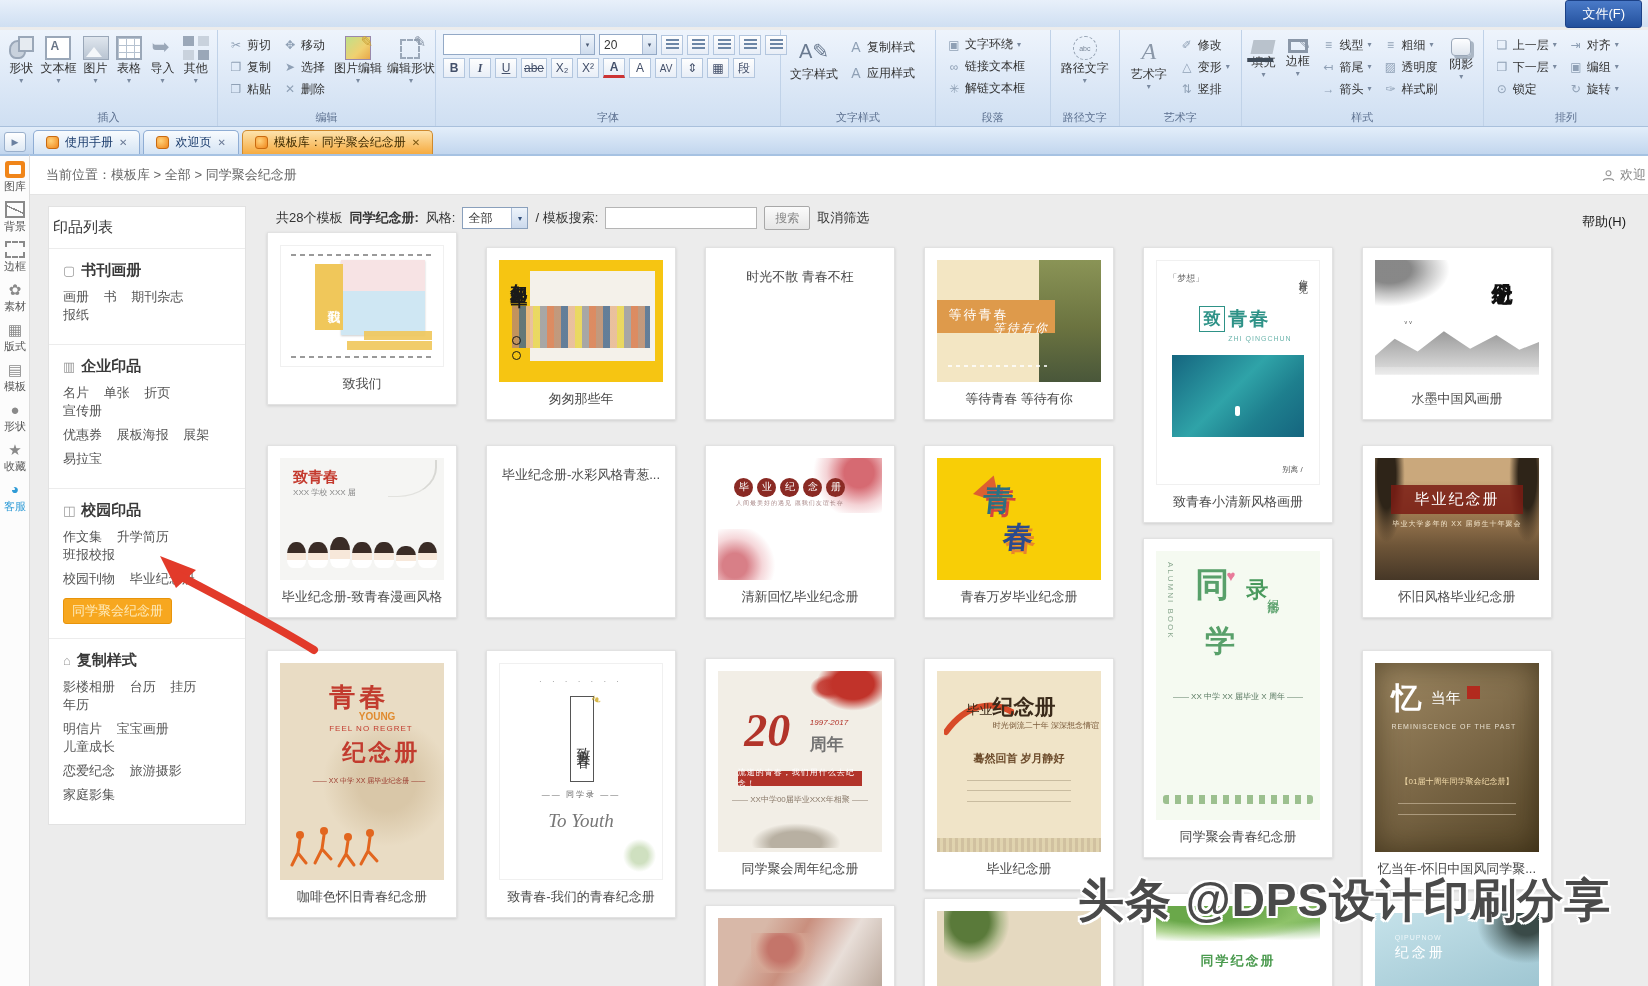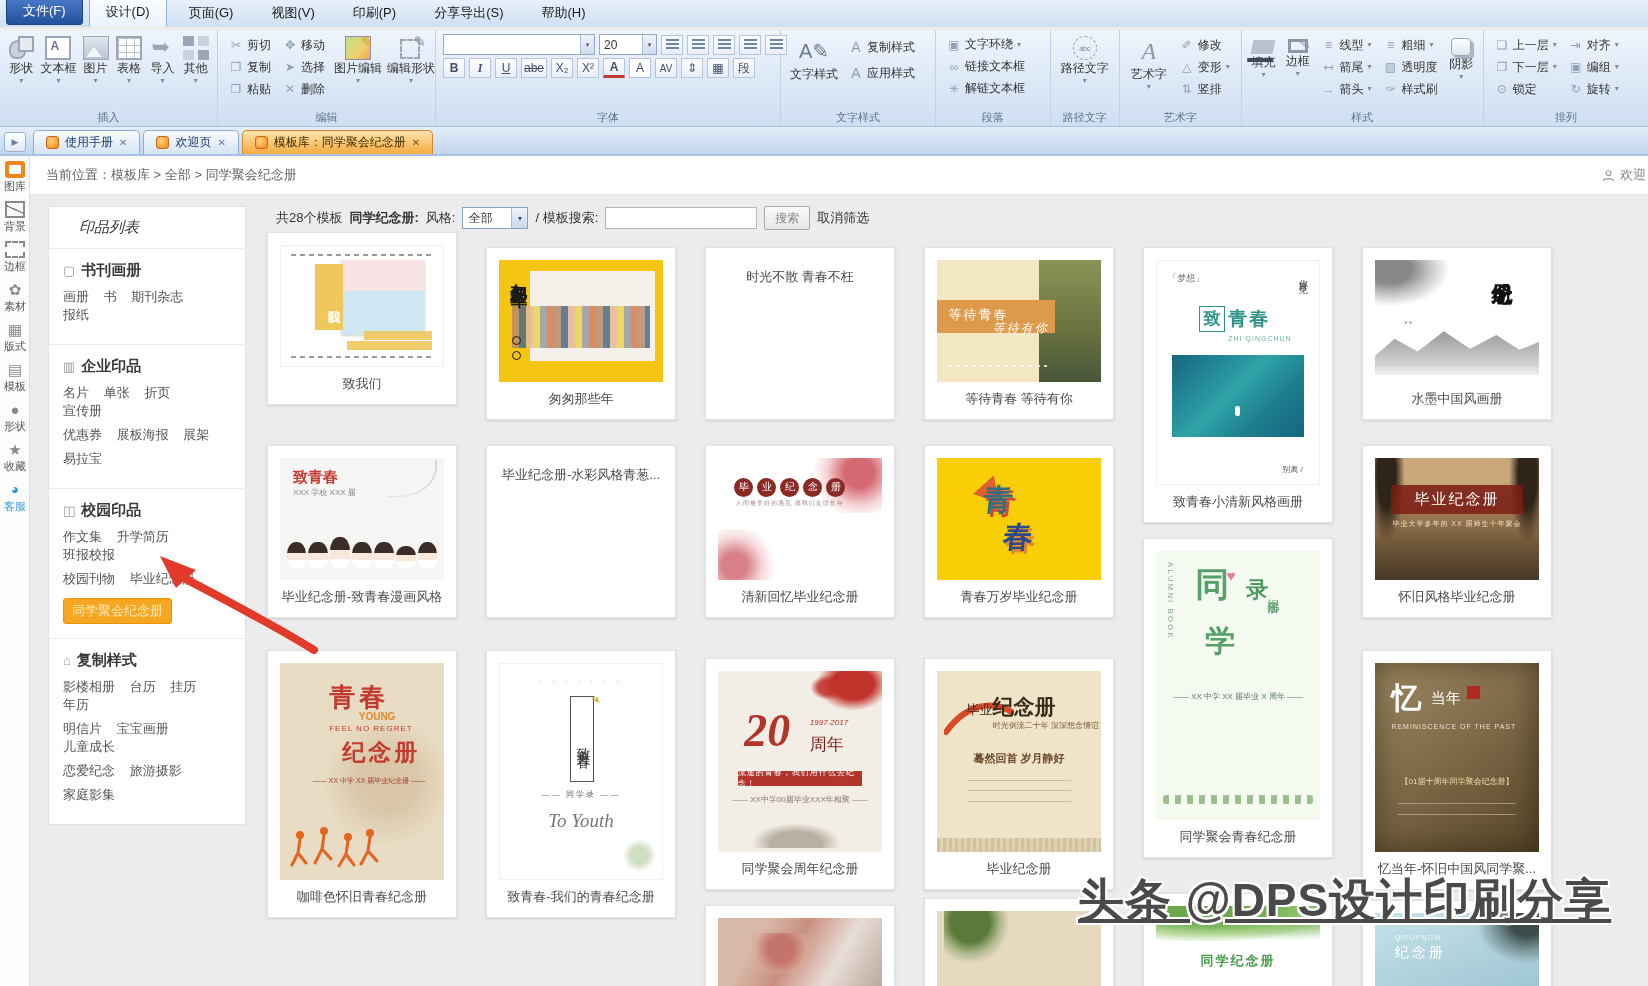--- a/index.html
+++ b/index.html
@@ -1,21 +1,21 @@
 <!DOCTYPE html>
 <html><head>
 <meta charset="utf-8">
 <style>
   * { margin:0; padding:0; box-sizing:border-box; }
   html,body { width:1648px; height:986px; overflow:hidden; }
   body { font-family:"Liberation Sans","DejaVu Sans",sans-serif; background:#ececec; position:relative; font-size:13px; color:#333; }
 
   
   #menubar { position:absolute; left:0; top:0; width:1648px; height:27px;
-    background:linear-gradient(#e8f0fa,#cfdff2); display:flex; align-items:flex-end; gap:6px; padding:0 6px; }
+    background:linear-gradient(#e8f0fa,#cfdff2); display:flex; align-items:flex-end; gap:6px; padding:0 6px;flex-direction:column; }
   .mi { padding:5px 16px; font-size:13px; color:#1a1a1a; cursor:default; }
   .mi-file { background:linear-gradient(#4a7ac8,#23509c); color:#fff; border:1px solid #1c4186; border-radius:3px; margin-bottom:2px; padding:4px 16px; }
   .mi-active { background:linear-gradient(#fdfeff,#eaf2fb); border:1px solid #96b2d6; border-bottom:1px solid #eaf2fb; border-radius:3px 3px 0 0; }
 
   
   #ribbon { position:absolute; left:0; top:30px; width:1648px; height:97px;
     background:linear-gradient(#eef4fc,#dbe7f6 60%,#cfdff2); border-bottom:1px solid #a9c0dc; display:flex; }
   .grp { position:relative; border-right:1px solid #c0d2e8; padding:4px 7px 16px 7px; display:flex; gap:5px; align-items:flex-start; }
   .glabel { position:absolute; bottom:1px; left:0; right:0; text-align:center; font-size:11px; color:#5d7190; }
   .bb { display:flex; flex-direction:column; align-items:center; width:50px; padding-top:2px; cursor:default; }
@@ -82,21 +82,21 @@
   .rail-ic { width:20px; height:17px; margin:0 auto 2px; position:relative; font-size:15px; line-height:17px; color:#8a8a8a; }
   .ri-gallery { background:#f08519; border-radius:3px; }
   .ri-gallery::after { content:""; position:absolute; left:4px; top:4px; right:4px; bottom:4px; background:#fff; border-radius:1px; }
   .ri-background { border:2px solid #8a8a8a; background:linear-gradient(25deg,transparent 46%,#8a8a8a 46% 54%,transparent 54%); }
   .ri-border { border:2px dashed #8a8a8a; }
   .ri-service { color:#2f9bd6; font-size:14px; }
   .rail-lab-service { color:#2f9bd6; }
 
   
   #sidebar { position:absolute; left:48px; top:206px; width:198px; background:#fff; border:1px solid #e2e2e2; }
-  .sb-title { padding:11px 30px; font-size:15px; color:#333; border-bottom:1px solid #ececec;font-style:italic; }
+  .sb-title { padding:11px 4px; font-size:15px; color:#333; border-bottom:1px solid #ececec; }
   .sb-sec { padding:12px 14px 14px; border-bottom:1px solid #ececec; }
   .sb-sec:last-child { border-bottom:none; }
   .sb-h { font-size:15px; font-weight:bold; color:#3a3a3a; margin-bottom:8px; display:flex; align-items:center; gap:6px; }
   .sb-hic { color:#9a9a9a; font-weight:normal; font-size:13px; }
   .sb-row { margin:6px 0; }
   .sb-link { display:inline-block; margin-right:11px; font-size:13px; color:#555; cursor:pointer; }
   .chip { display:inline-block; background:#f7a71f; border:1px solid #e8940a; border-radius:3px; color:#fde9b8; font-size:13px; padding:3px 8px; margin-top:4px; cursor:pointer; }
 
   
   #filterbar { position:absolute; left:276px; top:205px; height:26px; display:flex; align-items:center; gap:7px; font-size:13px; color:#333; }
@@ -206,21 +206,21 @@
   .a13 .bfly { left:56%; top:13%; color:#d8b84a; font-size:13px; transform:rotate(25deg); }
   .a13 .tong { left:0; right:0; top:58%; text-align:center; font-size:8px; color:#666; letter-spacing:2px; }
   .a13 .script { left:0; right:0; top:68%; text-align:center; font-family:"Liberation Serif","DejaVu Serif",serif; font-style:italic; font-size:19px; color:#777; }
   .a13 .sprig { right:2%; bottom:2%; width:24%; height:18%; background:radial-gradient(ellipse,#cfe0c0 0 30%,transparent 60%); }
   .a14 { background:#f2eee6; }
   .a14 .lv { background:radial-gradient(#c1332a 0 40%,transparent 70%); border-radius:50%; }
   .a14 .lv1 { right:-5%; top:-8%; width:45%; height:30%; }
   .a14 .lv2 { right:22%; top:2%; width:22%; height:14%; opacity:.85; }
   .a14 .num { left:16%; top:18%; font-family:"Liberation Serif","DejaVu Serif",serif; font-style:italic; font-weight:bold; font-size:46px; color:#b2342a; }
   .a14 .yrs { left:56%; top:26%; font-size:8px; color:#b2342a; font-style:italic; }
-  .a14 .unit { left:56%; top:34%; font-size:17px; font-weight:normal; color:#7f1d1d; }
+  .a14 .unit { left:56%; top:34%; font-size:17px; font-weight:bold; color:#737373; }
   .a14 .band { left:12%; right:12%; top:55%; height:15px; background:#b2342a; color:#fff; font-size:8px; display:flex; align-items:center; justify-content:center; letter-spacing:1px; }
   .a14 .sub { left:0; right:0; top:68%; text-align:center; font-size:8px; color:#8a7a6a; }
   .a14 .horse { left:20%; bottom:2%; width:55%; height:14%; background:radial-gradient(ellipse at 50% 80%,#b8b0a2 0 40%,transparent 70%); }
   .a15 { background:#f0e4c8; }
   .a15 .t { left:18%; top:12%; font-size:13px; color:#3a2a1a; }
   .a15 .t b { font-size:21px; font-family:"Liberation Serif","DejaVu Serif",serif; }
   .a15 .sub { left:34%; top:27%; font-size:8px; color:#7a5a3a; }
   .a15 .mid { left:0; right:0; top:44%; text-align:center; font-size:11px; font-weight:bold; color:#6b4a2a; }
   .a15 .ln { left:18%; right:18%; height:1px; background:#c9bca0; }
   .a15 .grass { left:0; right:0; bottom:0; height:8%; background:repeating-linear-gradient(90deg,#c9b896 0 3px,#dcCFa8 3px 6px); opacity:.8; }
@@ -239,21 +239,21 @@
   .a19 { background:#fff; }
   .a19 .leaf { left:-4%; right:-4%; top:-6%; height:48%; background:radial-gradient(ellipse at 30% 20%,#6aa84a 0 30%,rgba(150,200,110,.7) 55%,transparent 75%),radial-gradient(ellipse at 75% 10%,#7ab55c 0 35%,transparent 70%); }
   .a19 .t { left:0; right:0; top:55%; text-align:center; color:#4a9a4e; font-size:13px; font-weight:bold; letter-spacing:2px; }
   .a20 { background:linear-gradient(160deg,#c5e2ea,#9fc6d2); }
   .a20 .branch { right:-6%; top:-10%; width:45%; height:80%; background:radial-gradient(ellipse at 70% 30%,#3a4a48 0 20%,rgba(70,90,88,.5) 45%,transparent 68%); }
   .a20 .en { left:12%; top:28%; font-size:7px; color:#eef7f9; letter-spacing:1px; }
   .a20 .t { left:12%; top:42%; font-size:14px; color:#fff; letter-spacing:3px; }
 
   
   #watermark { position:absolute; left:1078px; top:870px; font-size:46px; font-weight:bold; color:#4a4a4a; letter-spacing:1px; z-index:60; white-space:nowrap;
-    text-shadow:-2px -2px 0 #fff,2px -2px 0 #fff,-2px 2px 0 #fff,2px 2px 0 #fff,0 -2px 0 #fff,0 2px 0 #fff,-2px 0 0 #fff,2px 0 0 #fff;text-decoration:underline; }
+    text-shadow:-2px -2px 0 #fff,2px -2px 0 #fff,-2px 2px 0 #fff,2px 2px 0 #fff,0 -2px 0 #fff,0 2px 0 #fff,-2px 0 0 #fff,2px 0 0 #fff; }
   #arrow { position:absolute; left:152px; top:556px; z-index:55; }
 </style>
 </head>
 <body>
 
 <div id="menubar">
   <span class="mi mi-file">文件(F)</span>
   <span class="mi mi-active">设计(D)</span>
   <span class="mi">页面(G)</span>
   <span class="mi">视图(V)</span>

